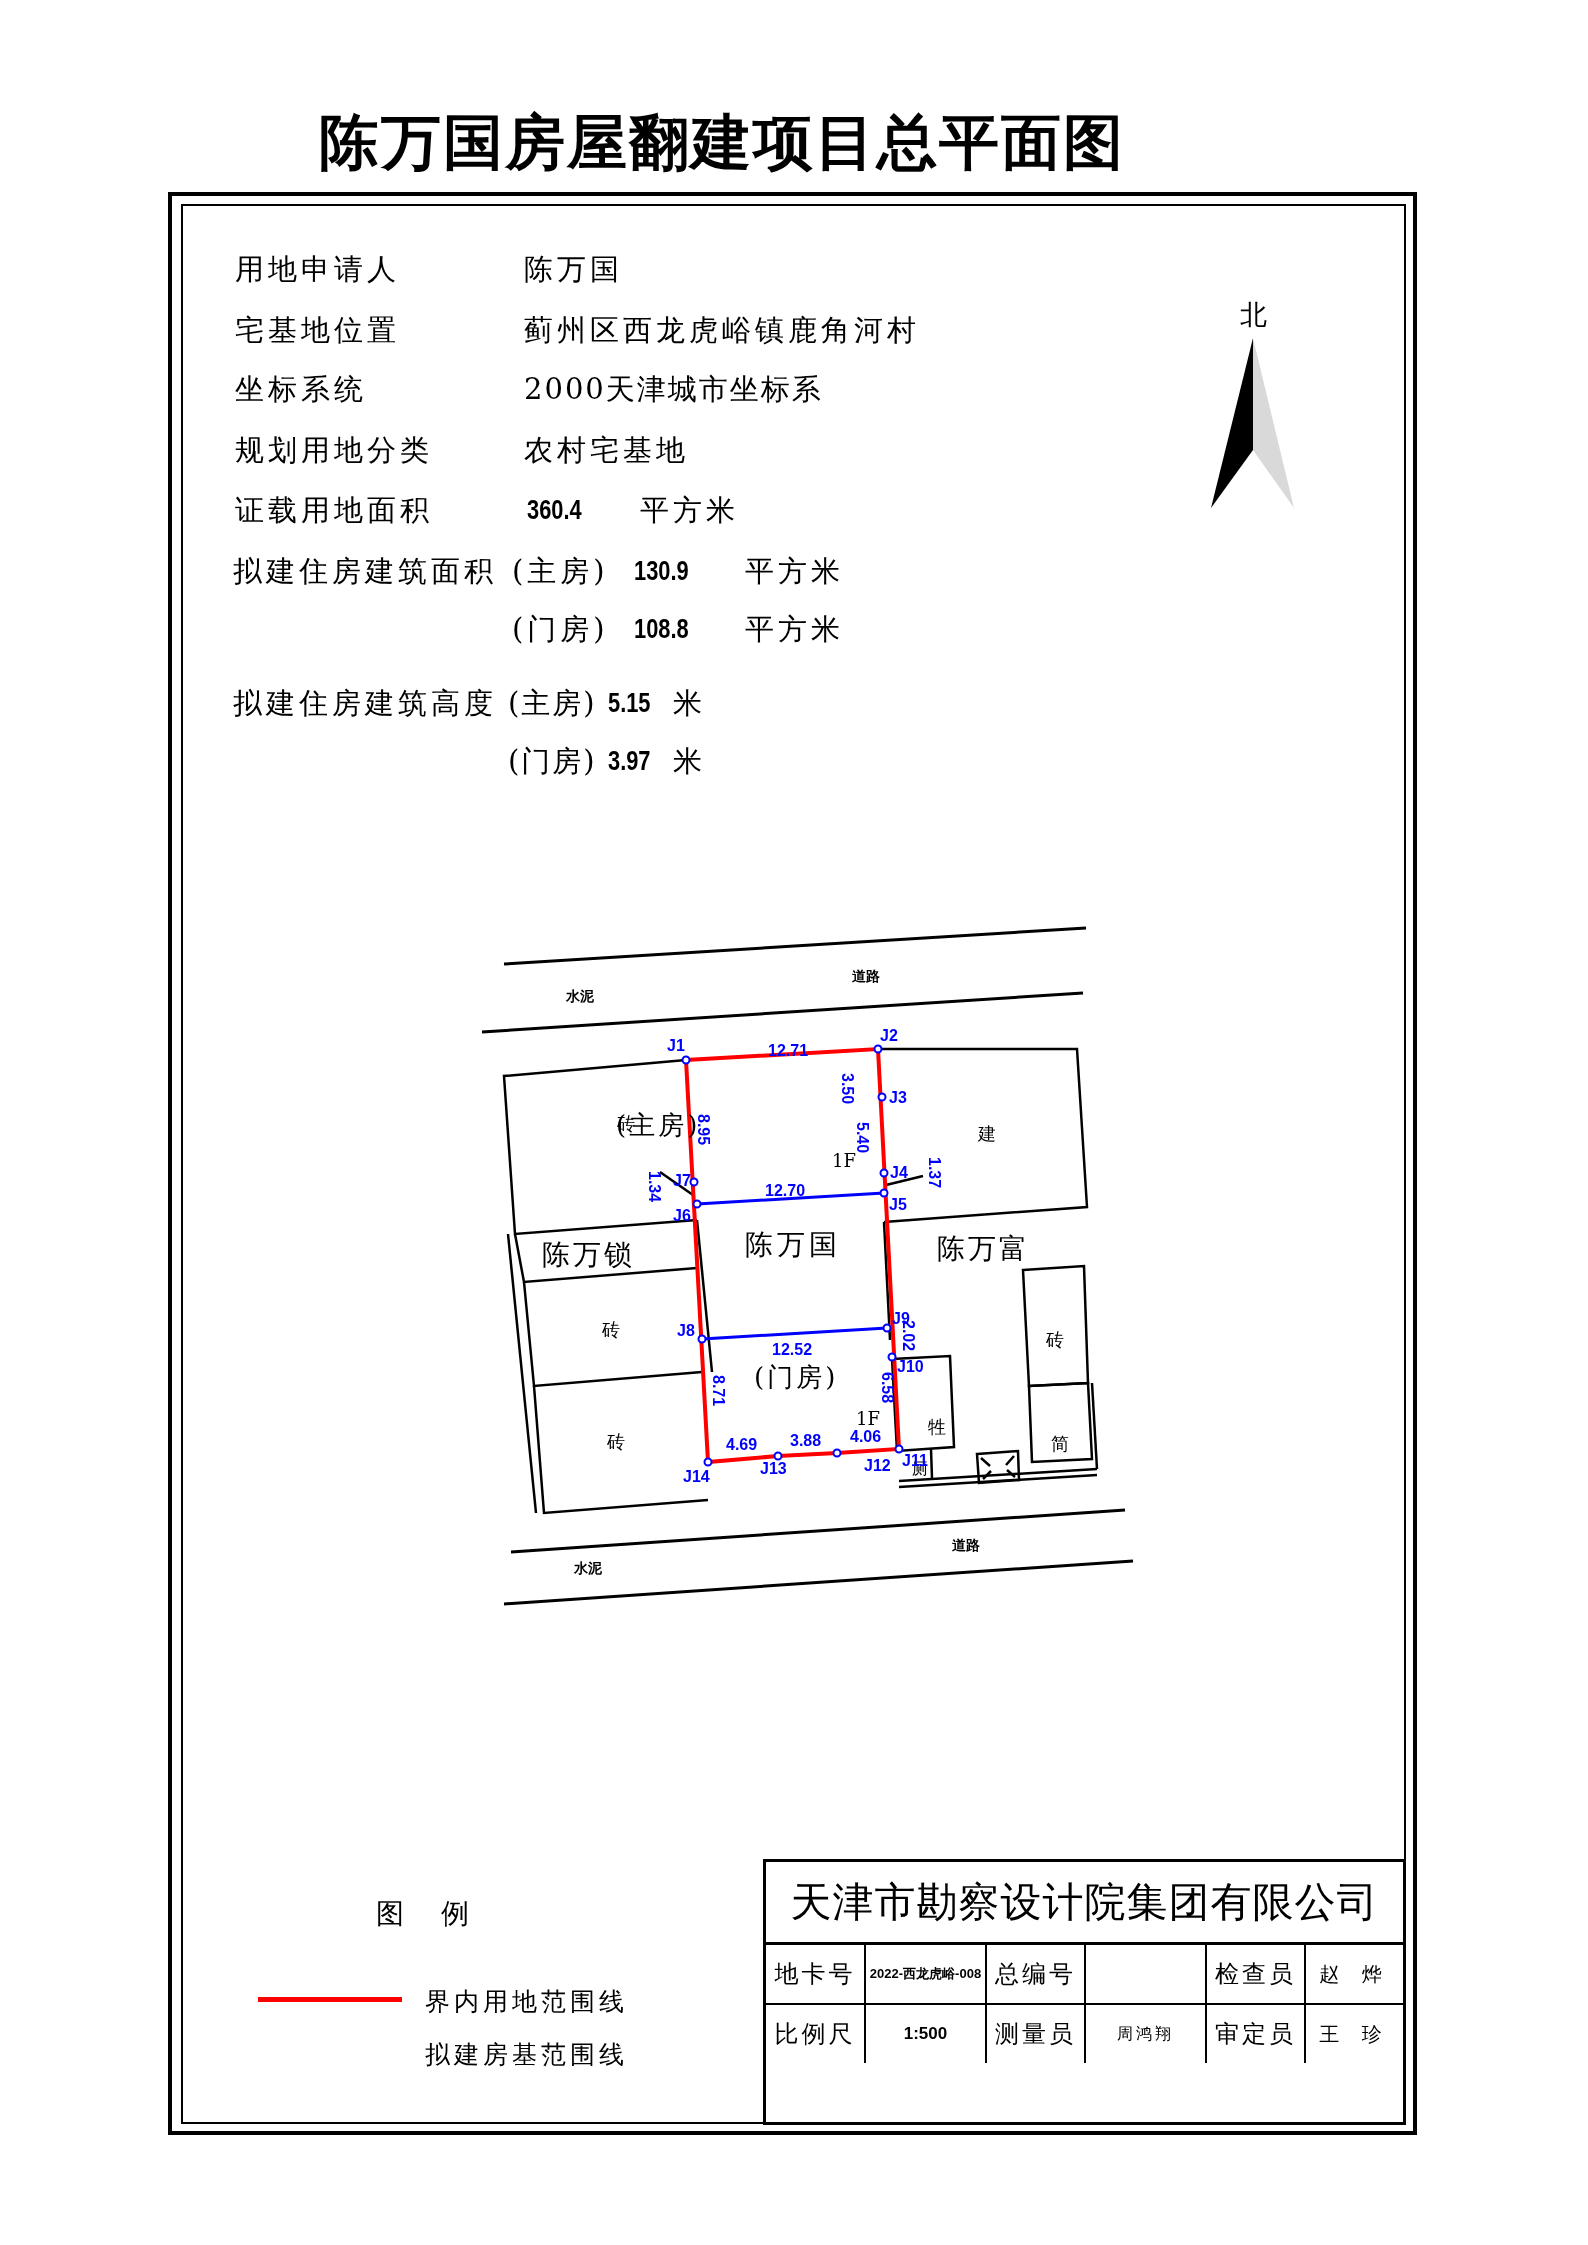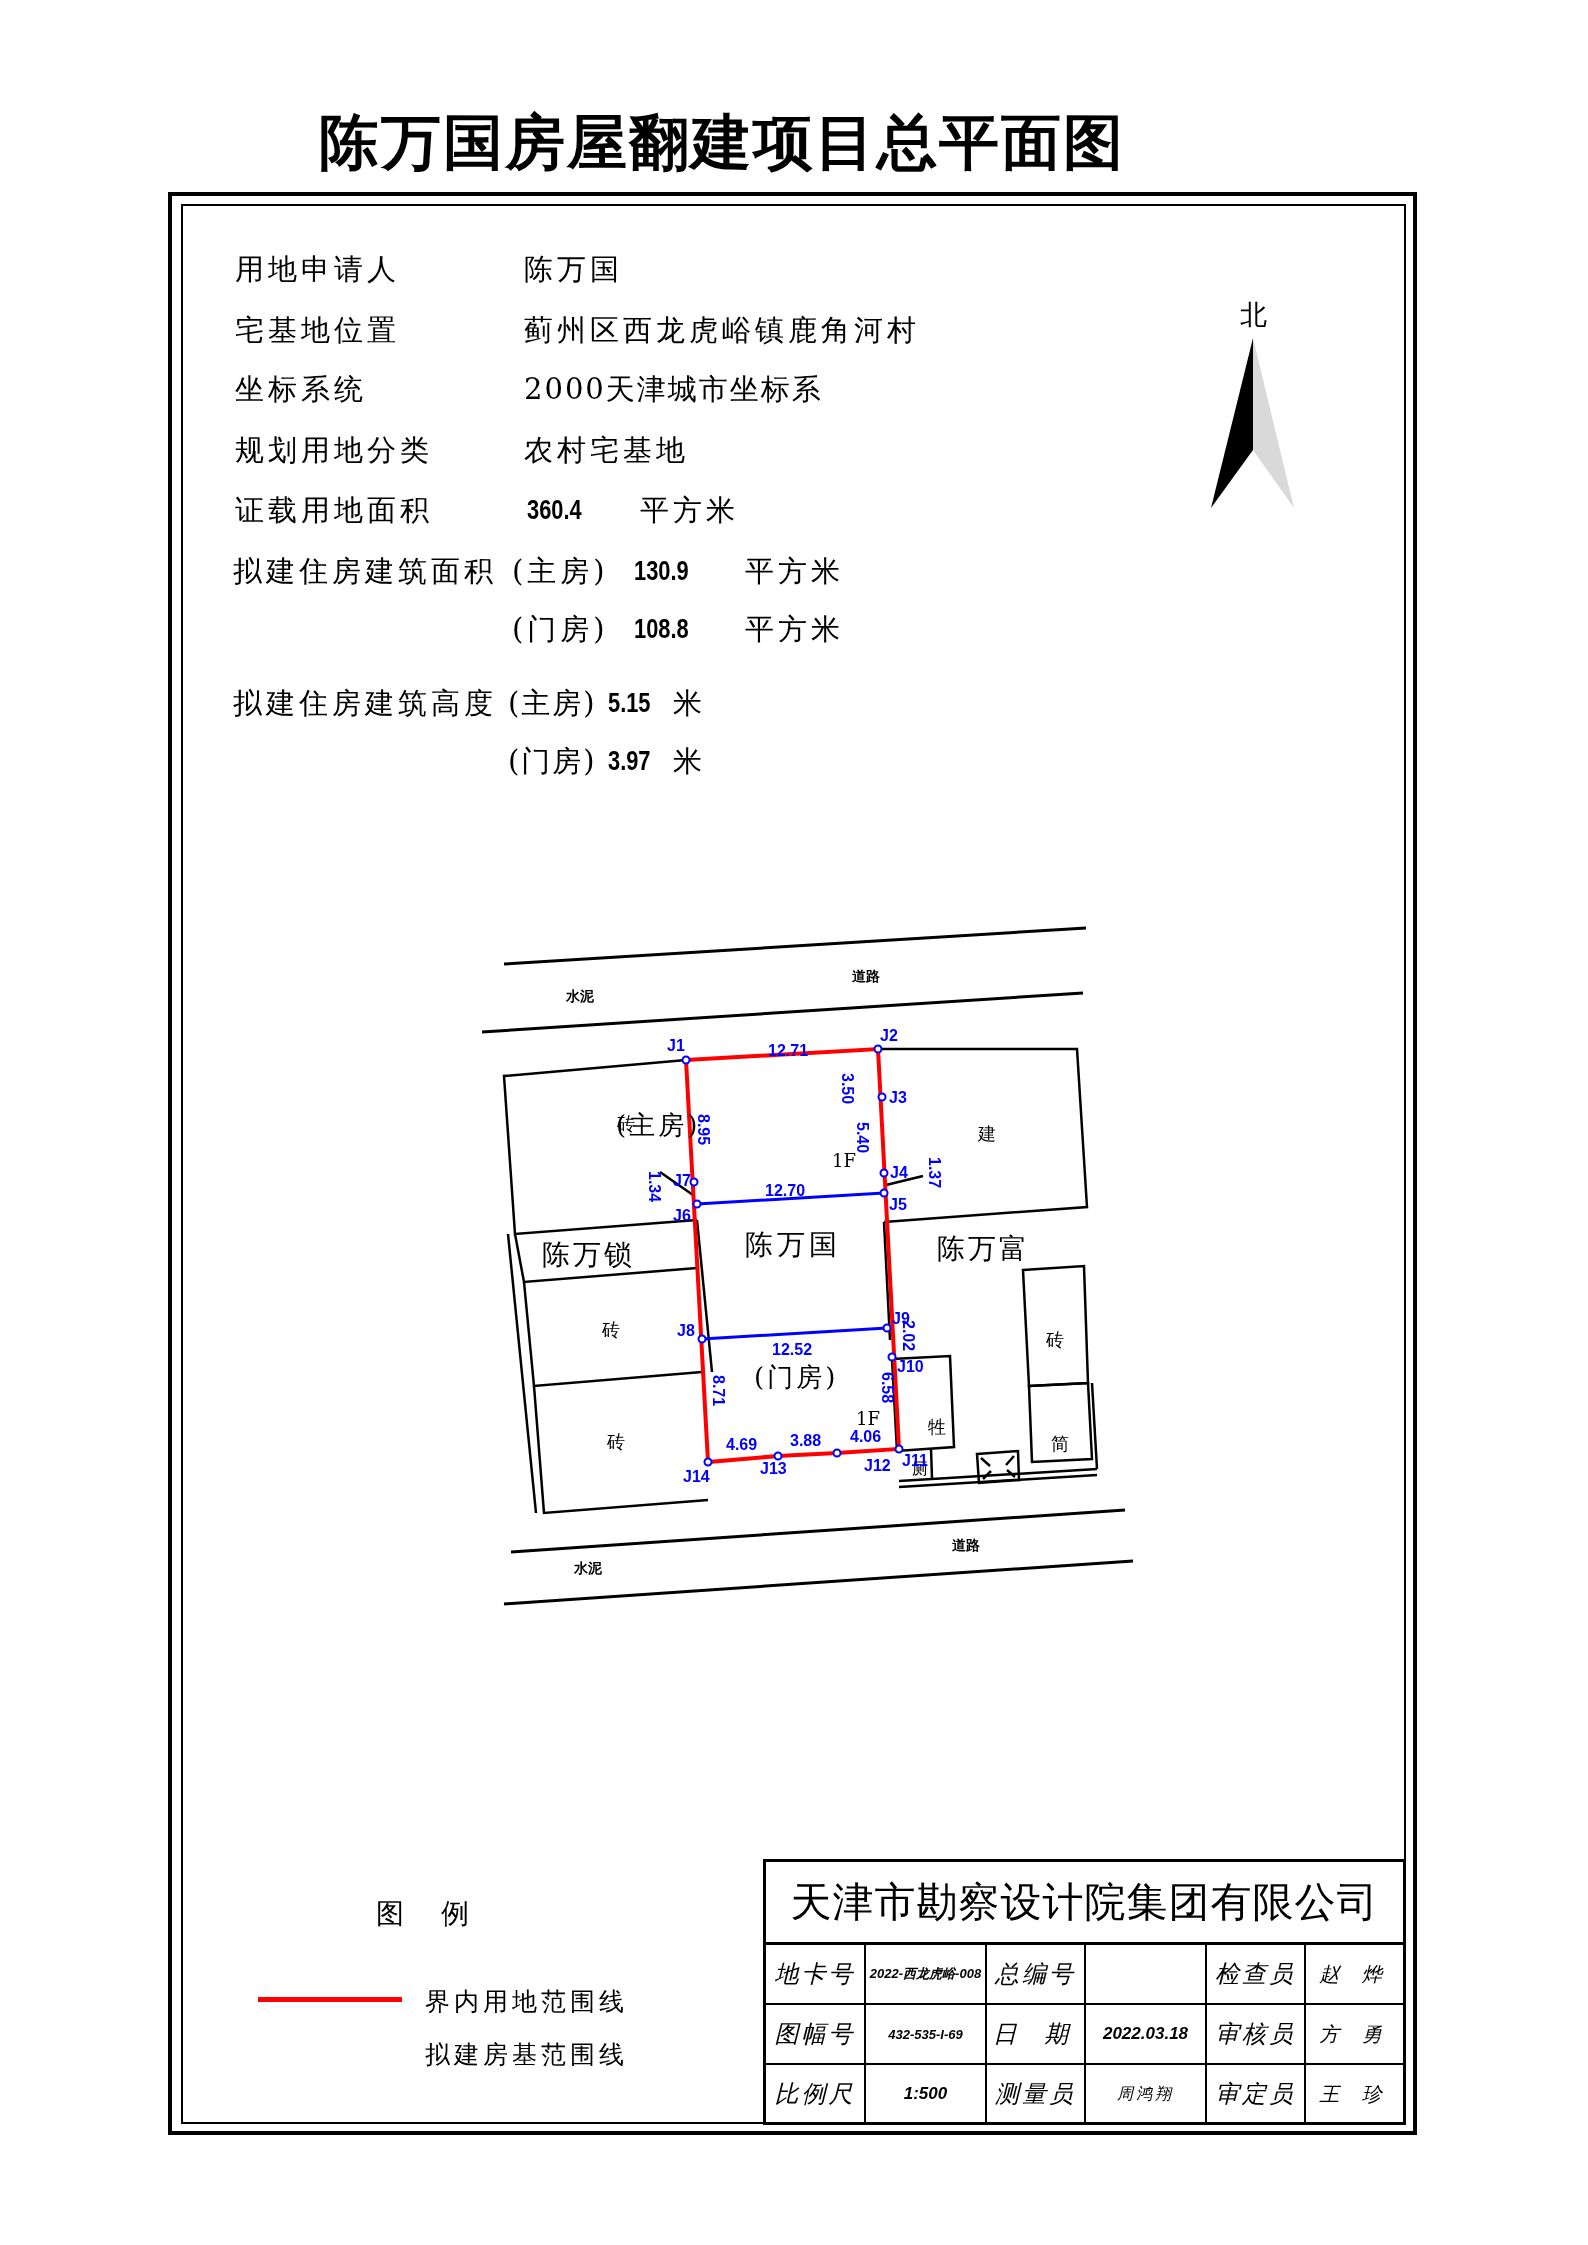--- a/index.html
+++ b/index.html
@@ -6,21 +6,21 @@
   body{width:1588px;height:2245px;position:relative;overflow:hidden;font-family:"DejaVu Serif","Liberation Serif",serif;color:#000;}
   .abs{position:absolute;white-space:nowrap;}
   #doc-title{left:0;width:1444px;top:104px;text-align:center;font-family:"DejaVu Sans","Liberation Sans",sans-serif;font-weight:bold;font-size:60px;letter-spacing:2px;line-height:76px;}
   #outer-frame{left:168px;top:192px;width:1249px;height:1943px;border:4px solid #000;box-sizing:border-box;}
   #inner-frame{left:181px;top:204px;width:1225px;height:1920px;border:2px solid #000;box-sizing:border-box;}
   .field{font-size:29px;line-height:36px;letter-spacing:4px;}
   .bold-num{font-family:"Liberation Sans","DejaVu Sans",sans-serif;font-weight:bold;font-size:28px;letter-spacing:0;transform:scaleX(0.78);transform-origin:left center;}
   #map{left:0;top:0;width:1588px;height:2245px;}
   #title-block{left:763px;top:1859px;width:643px;height:266px;border:3px solid #000;box-sizing:border-box;}
   #tb-company{position:absolute;left:0;top:0;width:100%;height:83px;border-bottom:3px solid #000;box-sizing:border-box;text-align:center;font-family:"DejaVu Sans","Liberation Sans",sans-serif;font-size:41px;line-height:80px;letter-spacing:1px;}
-  #tb-grid{position:absolute;left:0;top:83px;width:100%;border-collapse:collapse;table-layout:fixed;font-style:italic;}
+  #tb-grid{position:absolute;left:0;top:83px;width:100%;border-collapse:collapse;table-layout:fixed;}
   #tb-grid td{border:2px solid #000;height:58px;text-align:center;font-size:24px;padding:0;letter-spacing:3px;}
   #tb-grid tr:first-child td{border-top:none;}
   #tb-grid td:first-child{border-left:none;}
   #tb-grid td:last-child{border-right:none;}
   #tb-grid tr:last-child td{border-bottom:none;}
   .tb-val-bold{font-family:"Liberation Sans","DejaVu Sans",sans-serif;font-weight:bold;font-size:17px !important;letter-spacing:0 !important;}
   .tb-val-bold.sm{font-size:13px !important;}
   .legend-text{font-size:25px;letter-spacing:4px;}
 </style>
 </head>
@@ -208,28 +208,20 @@
     <tbody>
         <tr>
       <td>地卡号</td>
       <td class="tb-val-bold sm">2022-西龙虎峪-008</td>
       <td>总编号</td>
       <td></td>
       <td>检查员</td>
       <td style="font-size:20px;letter-spacing:8px;">赵 烨</td>
     </tr>
     <tr>
-      <td>图幅号</td>
-      <td class="tb-val-bold sm">432-535-I-69</td>
-      <td style="letter-spacing:10px;">日 期</td>
-      <td class="tb-val-bold">2022.03.18</td>
-      <td>审核员</td>
-      <td style="font-size:20px;letter-spacing:8px;">方 勇</td>
-    </tr>
-    <tr>
       <td>比例尺</td>
       <td class="tb-val-bold">1:500</td>
       <td>测量员</td>
       <td style="font-size:16px;">周鸿翔</td>
       <td>审定员</td>
       <td style="font-size:20px;letter-spacing:8px;">王 珍</td>
     </tr>
   </tbody>
     </table>
 </div>

